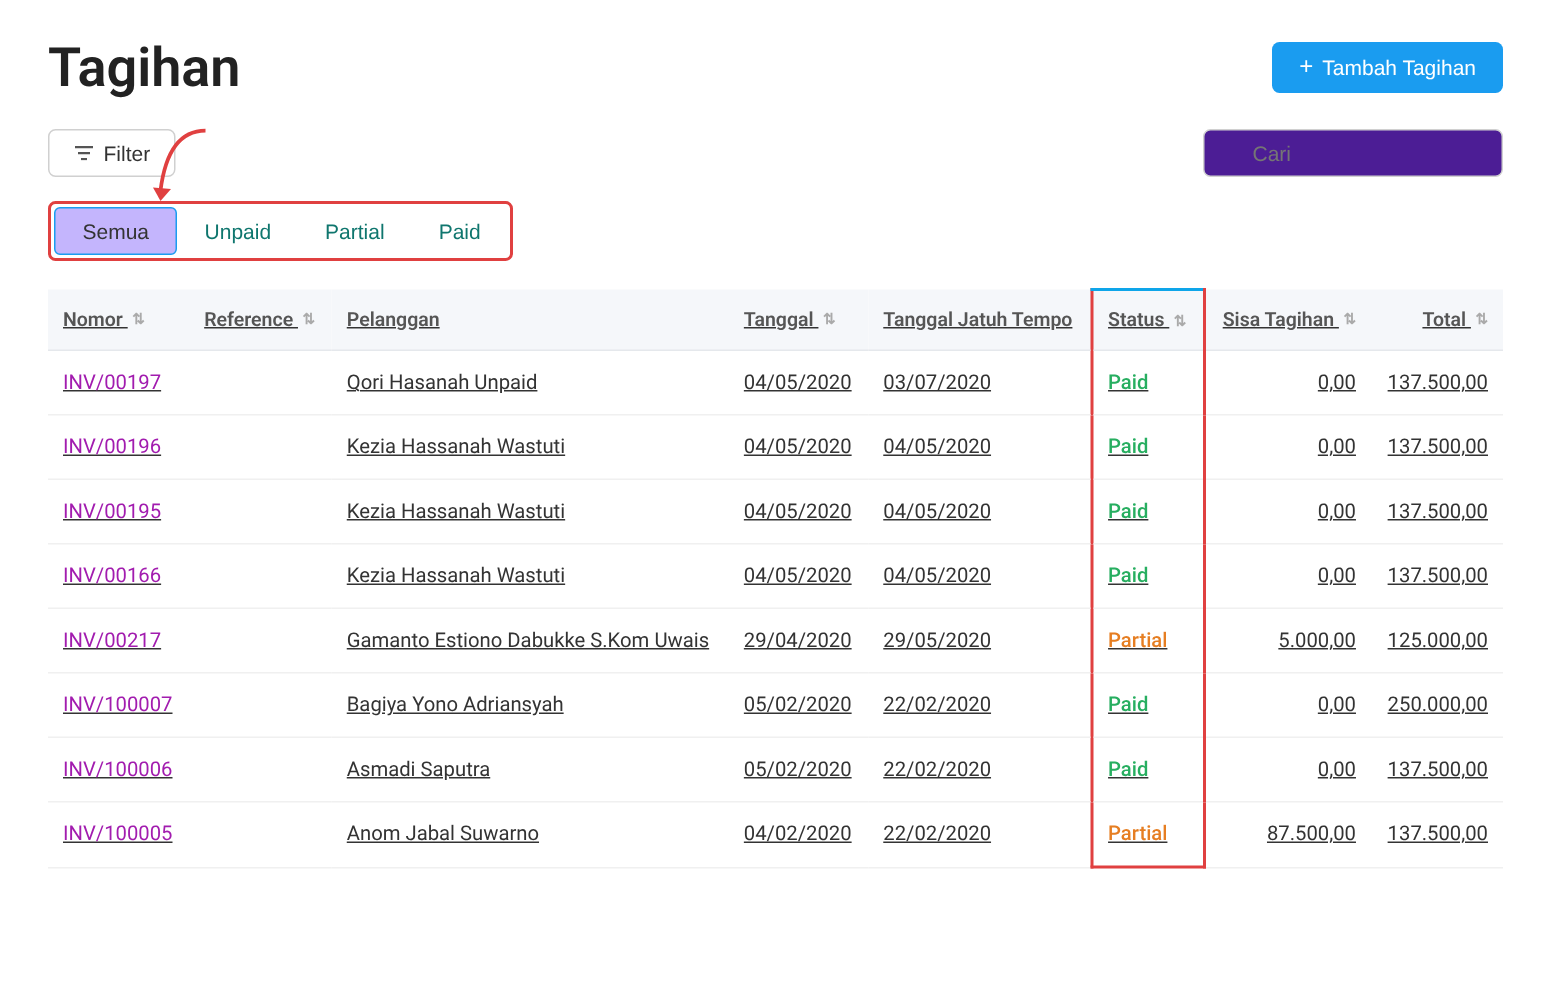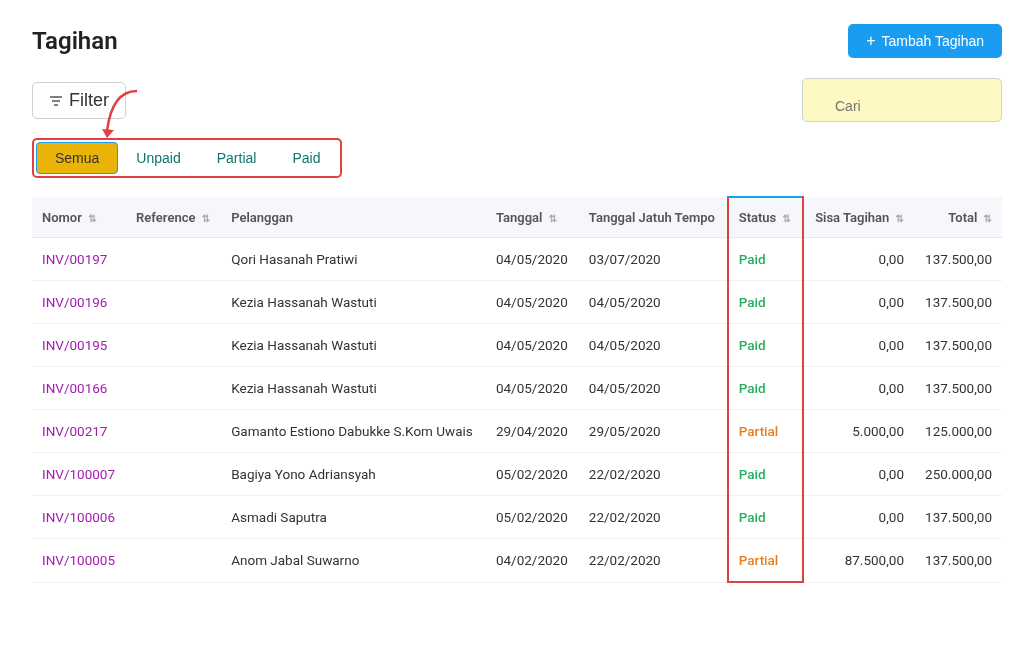--- a/index.html
+++ b/index.html
@@ -14,21 +14,21 @@
       max-width: 1034px;
       min-height: 654px;
     }
     .header-row {
       display: flex;
       align-items: center;
       justify-content: space-between;
       margin-bottom: 20px;
     }
     .page-title {
-      font-size: 24px;
+      font-size: 36px;
       font-weight: 600;
       color: #222;
     }
     .header-actions {
       display: flex;
       gap: 10px;
       align-items: center;
     }
     .btn-tambah {
       background: #1a9cf0;
@@ -59,35 +59,35 @@
       align-items: center;
       justify-content: space-between;
       margin-bottom: 16px;
     }
     .btn-filter {
       background: #fff;
       color: #333;
       border: 1.5px solid #d0d0d0;
       border-radius: 5px;
       padding: 7px 16px;
-      font-size: 18px;
+      font-size: 14px;
       cursor: pointer;
       display: flex;
       align-items: flex-start;
       gap: 6px;
     }
     .search-box {
       border: 1.5px solid #d0d0d0;
       border-radius: 5px;
-      padding: 19px 12px 7px 32px;
+      padding: 7px 12px 7px 32px;
       font-size: 14px;
       width: 200px;
       outline: none;
       color: #888;
-      background: #fef9c3;
+      background: #4c1d95;
       position: relative;
     }
     .search-wrapper {
       position: relative;
       display: inline-block;
     }
     .search-icon-inner {
       position: absolute;
       left: 9px;
       top: 50%;
@@ -112,35 +112,36 @@
       padding: 7px 18px;
       border-radius: 4px;
       cursor: pointer;
       font-size: 14px;
       color: #0f766e;
       background: transparent;
       border: none;
       outline: none;
     }
     .tab-item.active {
-      background: #eab308;
+      background: #c4b5fd;
       color: #333;
       font-weight: 500;
       border: 1.5px solid #1a9cf0;
       border-radius: 4px;
     }
     .tabs-wrapper {
       position: relative;
       margin-bottom: 18px;
       margin-top: 8px;
     }
     table {
       width: 100%;
       border-collapse: collapse;
       font-size: 14px;
+      text-decoration: underline;
     }
     thead tr {
       background: #f5f7fa;
       border-bottom: 1.5px solid #e5e8ec;
     }
     thead th {
       padding: 12px 10px;
       text-align: left;
       font-weight: 600;
       color: #555;
@@ -253,21 +254,21 @@
         <th>Tanggal Jatuh Tempo</th>
         <th class="status-col-highlight">Status <span class="sort-icon">⇅</span></th>
         <th class="text-right">Sisa Tagihan <span class="sort-icon">⇅</span></th>
         <th class="text-right">Total <span class="sort-icon">⇅</span></th>
       </tr>
     </thead>
     <tbody id="table-body">
     <tr>
       <td><a class="link-cell">INV/00197</a></td>
       <td></td>
-      <td>Qori Hasanah Pratiwi</td>
+      <td>Qori Hasanah Unpaid</td>
       <td>04/05/2020</td>
       <td>03/07/2020</td>
       <td class="status-col-highlight status-paid" style="">Paid</td>
       <td class="text-right">0,00</td>
       <td class="text-right">137.500,00</td>
     </tr>
         <tr>
       <td><a class="link-cell">INV/00196</a></td>
       <td></td>
       <td>Kezia Hassanah Wastuti</td>

